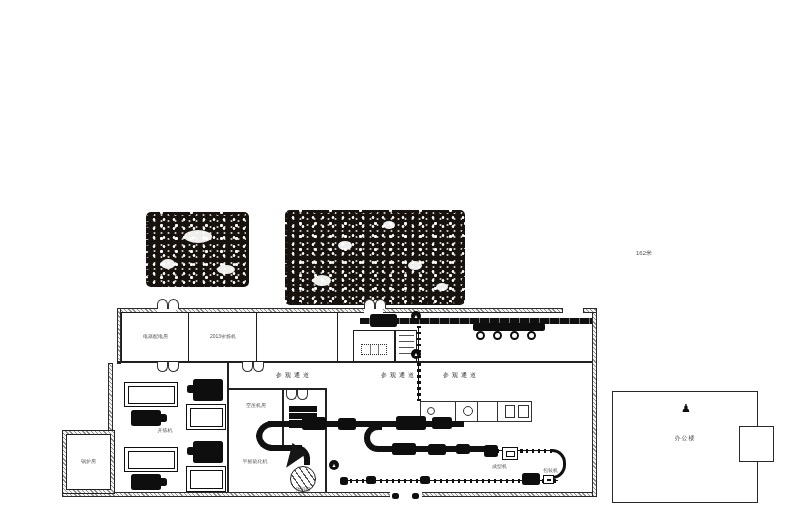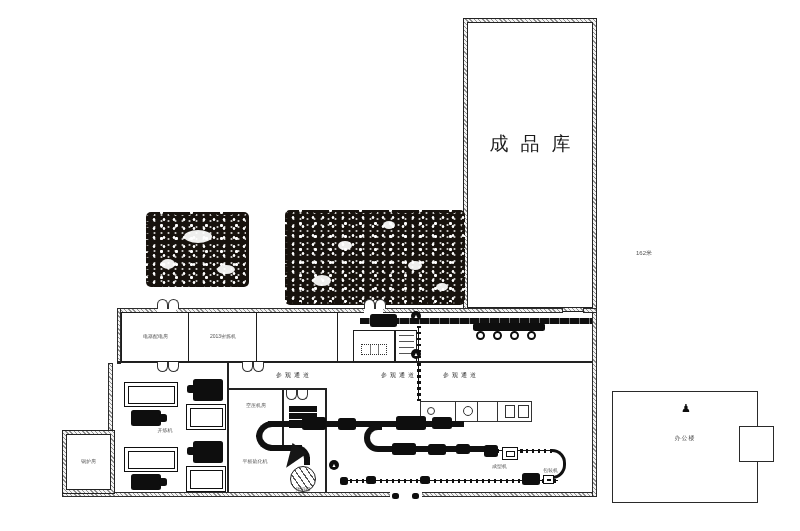--- a/index.html
+++ b/index.html
@@ -40,24 +40,20 @@
   .wheel{width:9px;height:9px;border:2px solid #0d0d0d;border-radius:50%;background:#fff}
   .tank{border:1.5px solid #222;border-radius:50%;
         background:repeating-linear-gradient(55deg,#fff 0 4px,#555 4px 5.2px)}
   .serif{font-family:"Liberation Serif","DejaVu Serif",serif}
 </style>
 </head>
 <body>
 
 <div class="plan">
 
-  <div class="a dbl" style="left:463px;top:18px;width:134px;height:294px">
-    <div class="inner"></div>
-    <div class="a lbl serif" style="left:0;right:0;top:112px;text-align:center;font-size:19px;letter-spacing:12px;text-indent:12px;color:#1b1b1b">成品库</div>
-  </div>
 
   <span class="a lbl" style="left:636px;top:249px;font-size:6px">162米</span>
 
   <div class="a pile" style="left:146px;top:212px;width:103px;height:75px">
     <i class="hole" style="left:35px;top:15px;width:28px;height:13px"></i>
     <i class="hole" style="left:12px;top:44px;width:14px;height:10px"></i>
     <i class="hole" style="left:68px;top:50px;width:18px;height:9px"></i>
   </div>
   <div class="a pile" style="left:285px;top:210px;width:180px;height:95px">
     <i class="hole" style="left:50px;top:28px;width:14px;height:9px"></i>

